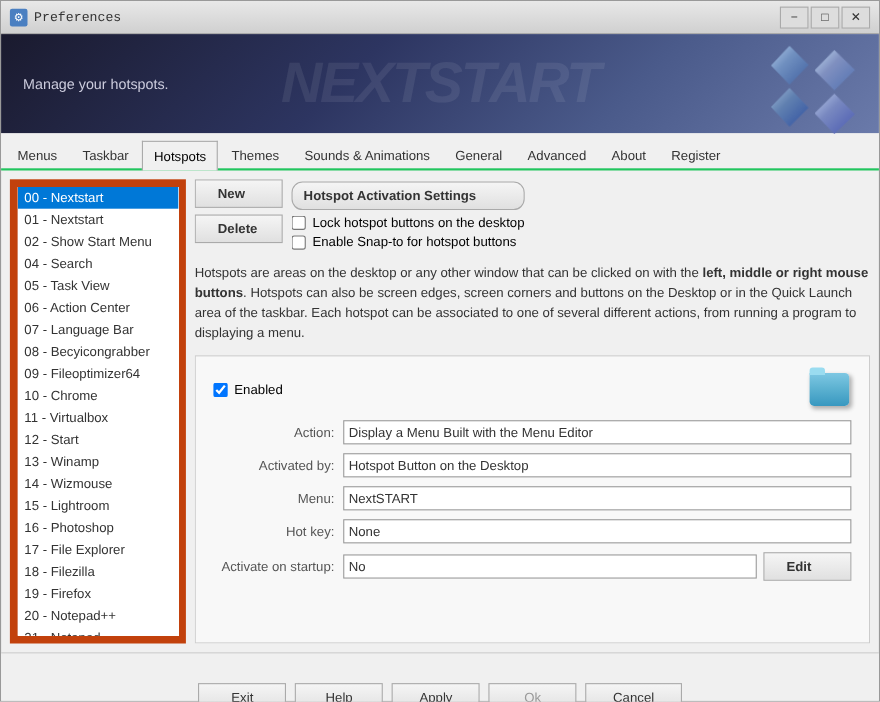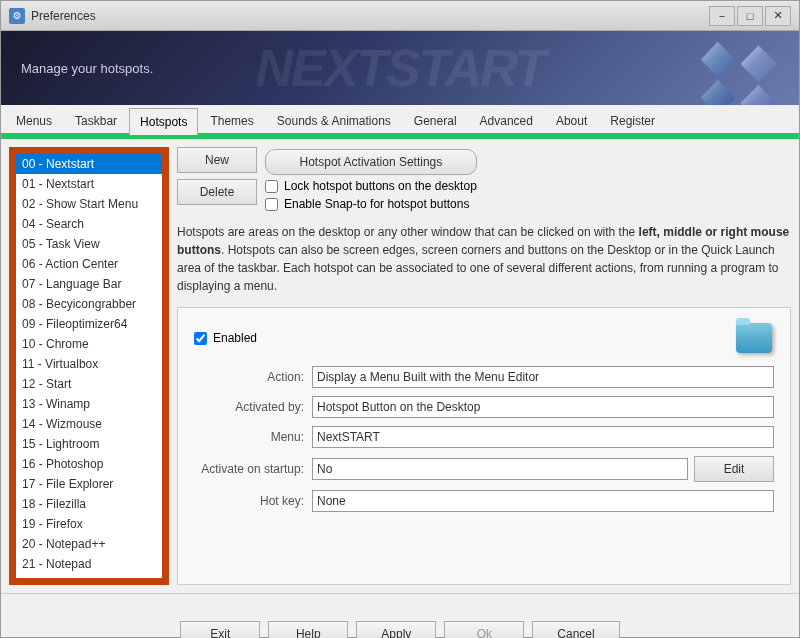--- a/index.html
+++ b/index.html
@@ -43,20 +43,21 @@
       justify-content: center;
       color: white;
       font-size: 10px;
     }
 
     .title-bar-text {
       font-size: 12px;
       font-weight: normal;
       color: #333;
       flex: 1;
+      font-family: Liberation Mono, monospace;
     }
 
     .title-bar-controls {
       display: flex;
       gap: 2px;
     }
 
     .title-btn {
       width: 26px;
       height: 20px;
@@ -66,21 +67,21 @@
       font-size: 11px;
       display: flex;
       align-items: center;
       justify-content: center;
       color: #333;
     }
 
     
     .header-area {
       background: linear-gradient(135deg, #1a1a2e 0%, #2d3561 40%, #4a5a8a 70%, #6a7aaa 100%);
-      height: 74px;
+      height: 90px;
       display: flex;
       align-items: center;
       padding: 13px 20px;
       flex-shrink: 0;
       position: relative;
       overflow: hidden;
     }
 
     .header-text {
       color: #ccd;
@@ -134,21 +135,21 @@
       font-weight: 900;
       color: rgba(255,255,255,0.08);
       letter-spacing: -2px;
       white-space: nowrap;
       font-style: italic;
     }
 
     
     .tabs-bar {
       background: #f0f0f0;
-      border-bottom: 6px solid #22c55e;
+      border-bottom: 2px solid #22c55e;
       display: flex;
       align-items: flex-end;
       padding: 4px 4px 0 4px;
       flex-shrink: 0;
       height: 34px;
     }
 
     .tab {
       padding: 4px 10px;
       font-size: 12px;
@@ -222,22 +223,23 @@
       gap: 6px;
     }
 
     .win-button {
       background: linear-gradient(to bottom, #f5f5f5, #e0e0e0);
       border: 1px solid #aaa;
       padding: 5px 20px;
       font-size: 12px;
       cursor: pointer;
       min-width: 80px;
-      text-align: center;
-      color: #333;
+      text-align: left;
+      color: #333;
+      font-weight: bold;
     }
 
     .win-button.wide {
       min-width: 200px;
       padding: 5px 10px;
       border-radius: 10px;
     }
 
     .checkboxes-col {
       display: flex;
@@ -514,30 +516,30 @@
           <span class="field-label">Activated by:</span>
           <input type="text" class="field-input" value="Hotspot Button on the Desktop" style="">
         </div>
 
         <div class="field-row">
           <span class="field-label">Menu:</span>
           <input type="text" class="field-input" value="NextSTART" style="">
         </div>
 
         <div class="field-row">
+          <span class="field-label">Hot key:</span>
+          <input type="text" class="field-input" value="None" style="">
+        </div>
+
+        <div class="field-row">
           <span class="field-label">Activate on startup:</span>
           <div class="field-with-btn">
             <input type="text" class="field-input" value="No" style="">
             <button class="win-button">Edit</button>
           </div>
-        </div>
-
-        <div class="field-row">
-          <span class="field-label">Hot key:</span>
-          <input type="text" class="field-input" value="None" style="">
         </div>
 
       </div>
 
     </div>
   </div>
 
   <div class="bottom-bar">
     <button class="bottom-btn">Exit</button>
     <button class="bottom-btn">Help</button>

